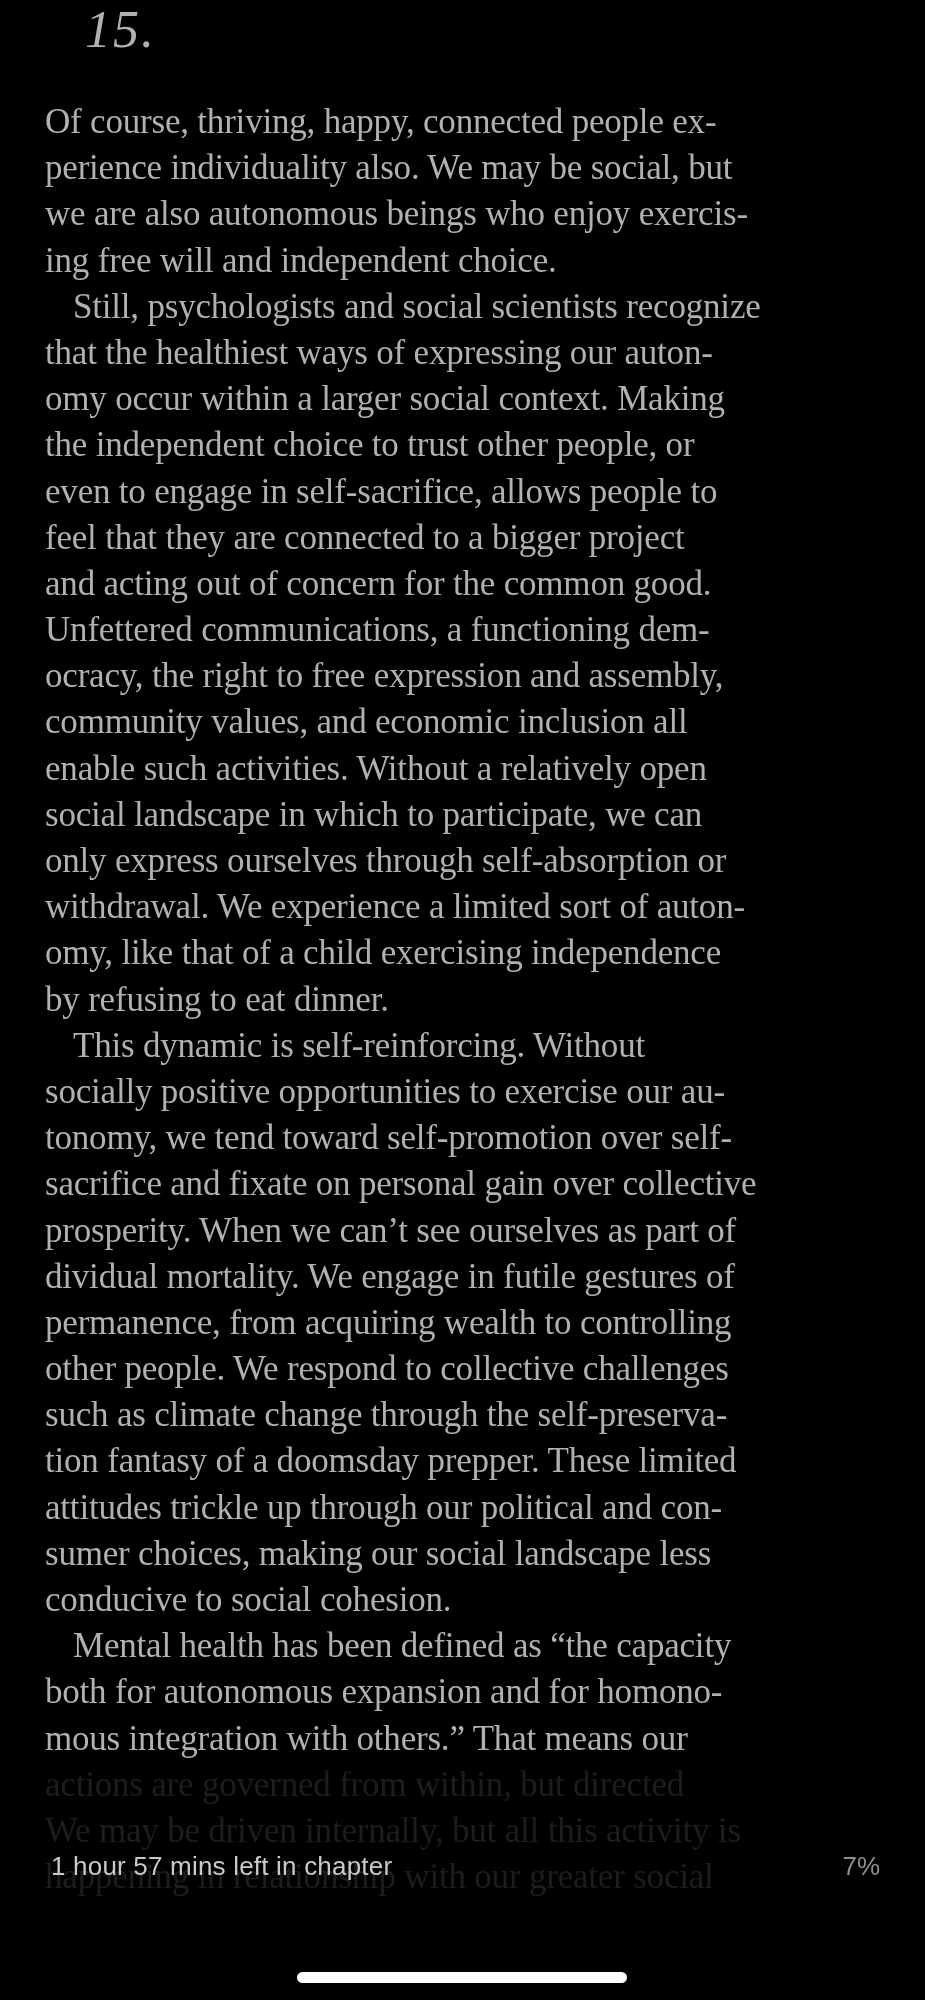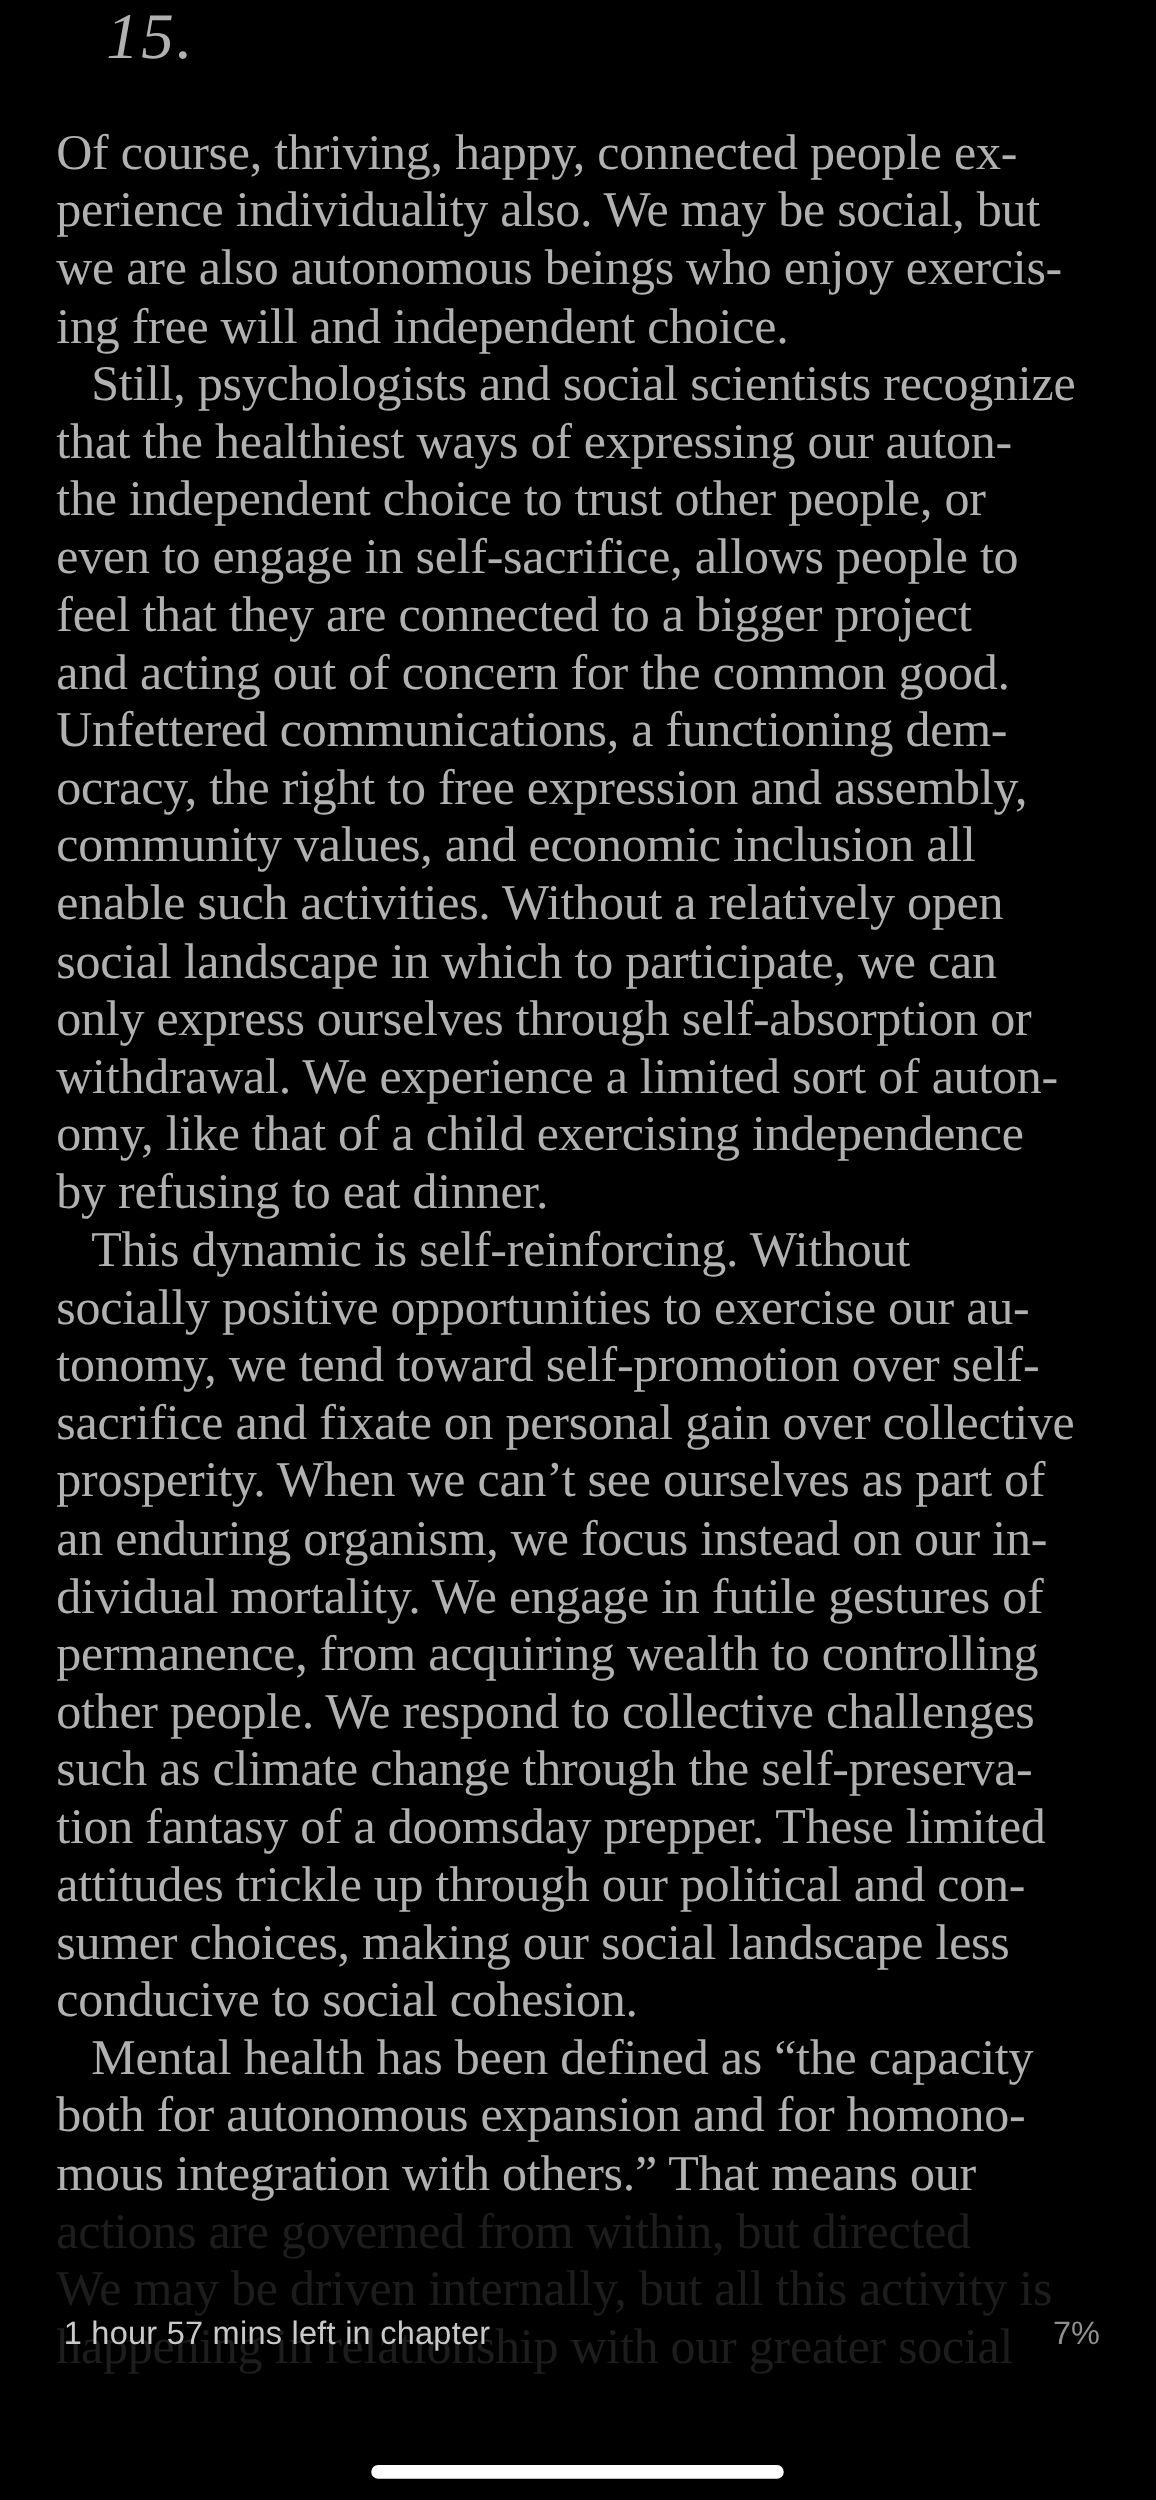--- a/index.html
+++ b/index.html
@@ -29,21 +29,21 @@
     line-height:1;
     letter-spacing:2px;
     color:var(--body-text);
   }
   .text-column{
     position:absolute;
     left:45px;
     top:99px;
     width:836px;
     color:var(--body-text);
-    font-size:40px;
+    font-size:35px;
     line-height:46.2px;
     letter-spacing:-0.2px;
   }
   .line{
     white-space:nowrap;
     height:46.2px;
   }
   .line.indent{ text-indent:28px; }
   .line.faded{ color:var(--faded-text); }
   .footer{
@@ -80,41 +80,41 @@
   <div class="text-column">
       <div>
         <div class="line">Of course, thriving, happy, connected people ex-</div>
         <div class="line">perience individuality also. We may be social, but</div>
         <div class="line">we are also autonomous beings who enjoy exercis-</div>
         <div class="line">ing free will and independent choice.</div>
       </div>
       <div>
         <div class="line indent">Still, psychologists and social scientists recognize</div>
         <div class="line">that the healthiest ways of expressing our auton-</div>
+        <div class="line">omy occur within a larger social context. Making</div>
         <div class="line">the independent choice to trust other people, or</div>
         <div class="line">even to engage in self-sacrifice, allows people to</div>
         <div class="line">feel that they are connected to a bigger project</div>
         <div class="line">and acting out of concern for the common good.</div>
         <div class="line">Unfettered communications, a functioning dem-</div>
         <div class="line">ocracy, the right to free expression and assembly,</div>
         <div class="line">community values, and economic inclusion all</div>
         <div class="line">enable such activities. Without a relatively open</div>
         <div class="line">social landscape in which to participate, we can</div>
         <div class="line">only express ourselves through self-absorption or</div>
         <div class="line">withdrawal. We experience a limited sort of auton-</div>
         <div class="line">omy, like that of a child exercising independence</div>
         <div class="line">by refusing to eat dinner.</div>
       </div>
       <div>
         <div class="line indent">This dynamic is self-reinforcing. Without</div>
         <div class="line">socially positive opportunities to exercise our au-</div>
         <div class="line">tonomy, we tend toward self-promotion over self-</div>
         <div class="line">sacrifice and fixate on personal gain over collective</div>
         <div class="line">prosperity. When we can’t see ourselves as part of</div>
-        <div class="line">an enduring organism, we focus instead on our in-</div>
         <div class="line">dividual mortality. We engage in futile gestures of</div>
         <div class="line">permanence, from acquiring wealth to controlling</div>
         <div class="line">other people. We respond to collective challenges</div>
         <div class="line">such as climate change through the self-preserva-</div>
         <div class="line">tion fantasy of a doomsday prepper. These limited</div>
         <div class="line">attitudes trickle up through our political and con-</div>
         <div class="line">sumer choices, making our social landscape less</div>
         <div class="line">conducive to social cohesion.</div>
       </div>
       <div>

